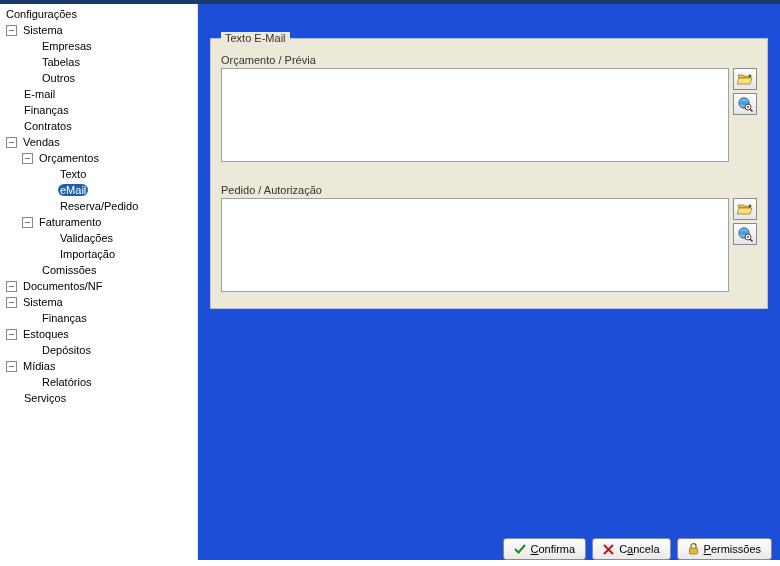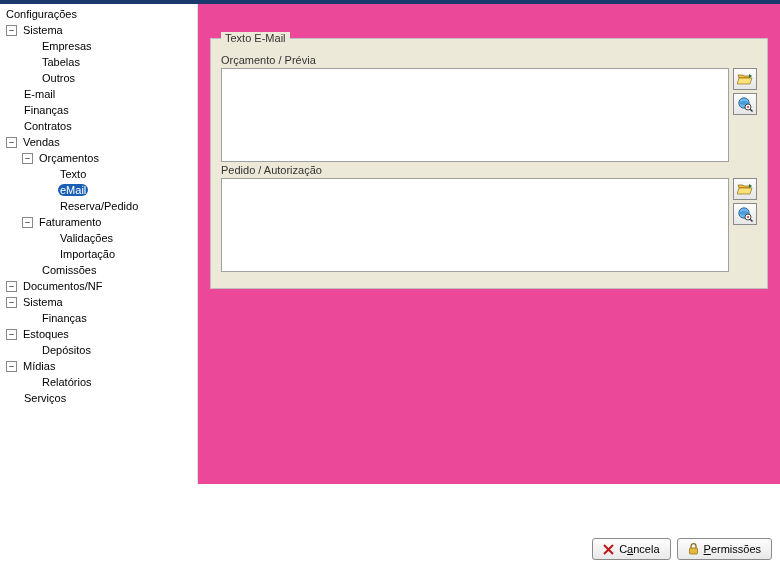--- a/index.html
+++ b/index.html
@@ -13,21 +13,21 @@
     height: 566px;
     overflow: hidden;
     position: relative;
   }
   .topbar {
     height: 4px;
     background: #1a3a6e;
   }
   .container {
     display: flex;
-    height: 480px;
+    height: 556px;
   }
   .sidebar {
     width: 198px;
     background: #ffffff;
     padding: 2px 0 0 4px;
     border-right: 1px solid #e0e0e0;
     overflow: hidden;
   }
   .tree-root-label {
     padding: 2px 2px;
@@ -75,40 +75,40 @@
     border-radius: 6px;
   }
   
   .ind0 { padding-left: 2px; }
   .ind1 { padding-left: 18px; } 
   .ind2 { padding-left: 36px; }
   .ind3 { padding-left: 54px; }
 
   .content {
     flex: 1;
-    background: #ec4899;
+    background: #1d4ed8;
     position: relative;
     padding: 28px 12px 10px 12px;
   }
   fieldset.group {
     border: 1px solid #bfbfbf;
     border-radius: 0;
     background: #ece9d8;
     margin: 0;
     padding: 10px 10px 12px 10px;
     position: relative;
   }
   fieldset.group legend {
     font-size: 11px;
     color: #333;
     padding: 0 4px;
     background: #ece9d8;
   }
   .field-block {
-    margin-bottom: 2px;
+    margin-bottom: 22px;
   }
   .field-label {
     font-size: 11px;
     color: #333;
     margin-bottom: 2px;
   }
   .field-row {
     display: flex;
     align-items: flex-start;
     gap: 4px;
@@ -379,20 +379,26 @@
           </div>
         </div>
       </div>
 
     </fieldset>
   </div>
 </div>
 
 <div class="footer">
   <button class="btn">
+    <svg width="12" height="12" viewBox="0 0 12 12">
+        <path d="M1 6 L4.5 9.5 L11 2" fill="none" stroke="#1a8a1a" stroke-width="2"></path>
+      </svg>
+    <span><span class="u">C</span><span>onfirma</span></span>
+  </button>
+  <button class="btn">
     <svg width="11" height="11" viewBox="0 0 11 11">
         <path d="M1 1 L10 10 M10 1 L1 10" stroke="#c01818" stroke-width="2"></path>
       </svg>
     <span>C<span class="u">a</span><span>ncela</span></span>
   </button>
   <button class="btn">
     <svg width="11" height="12" viewBox="0 0 11 12">
         <rect x="1.5" y="5" width="8" height="6" rx="1" fill="#e7b93a" stroke="#8a6a10" stroke-width="0.7"></rect>
         <path d="M3 5 V3.2 a2.5 2.5 0 0 1 5 0 V5" fill="none" stroke="#8a6a10" stroke-width="1.2"></path>
       </svg>

